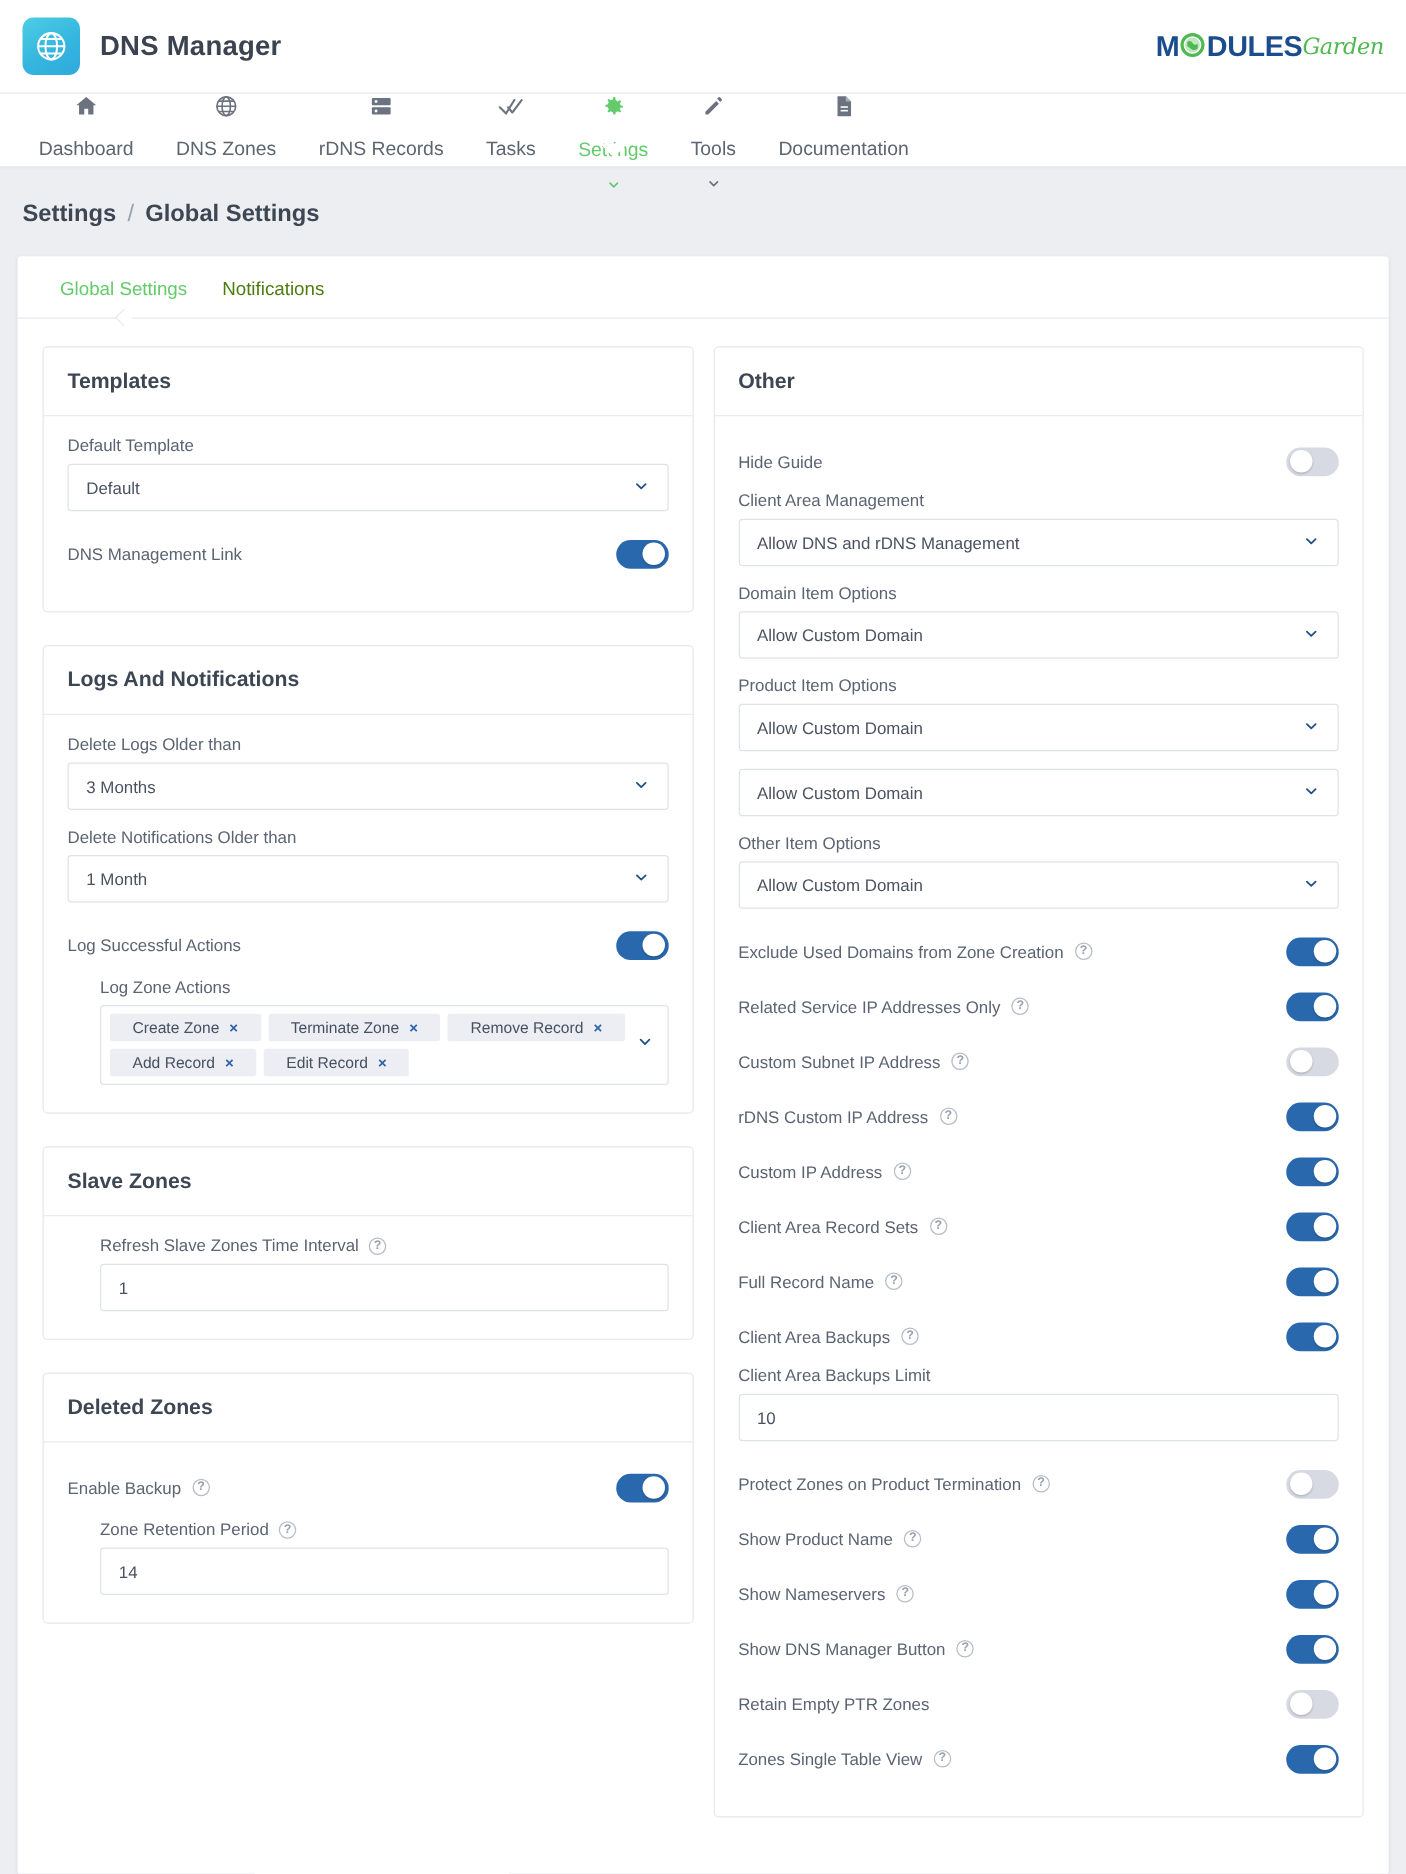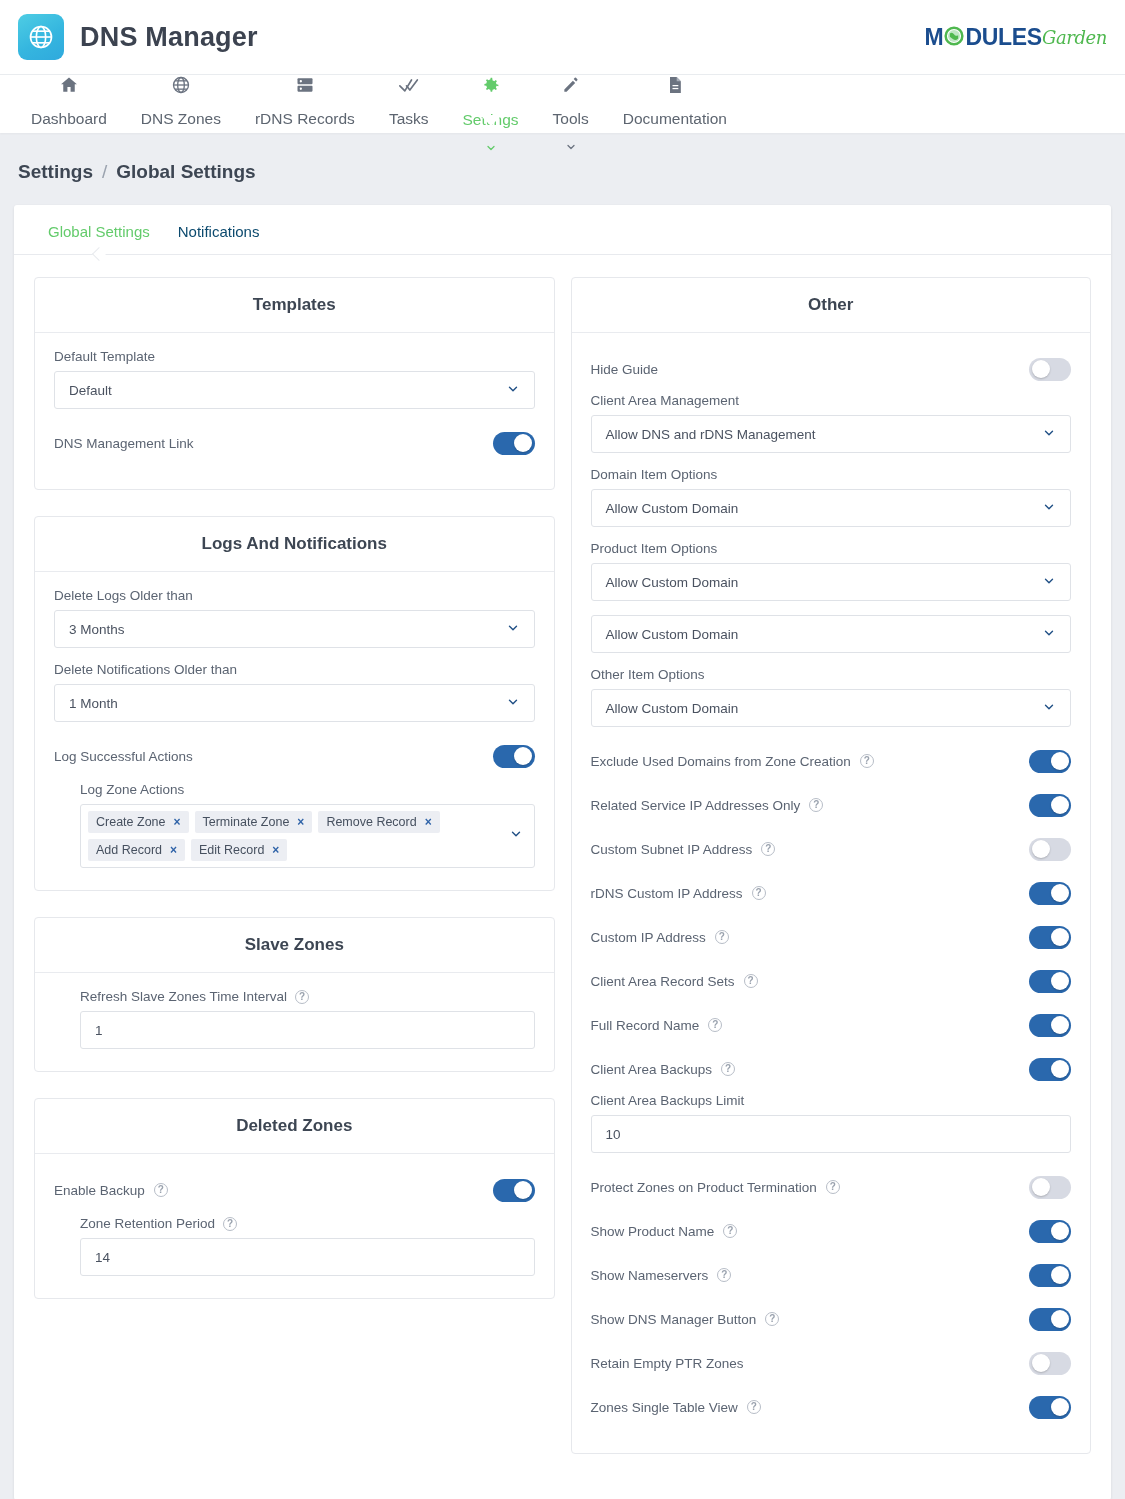--- a/index.html
+++ b/index.html
@@ -16,21 +16,21 @@
   .topbar {
     height: 74px; background:#fff; display:flex; align-items:center;
     padding: 0 18px; position:relative;
   }
   .brand { display:flex; align-items:center; gap:16px; }
   .brand-icon {
     width:46px; height:46px; border-radius:9px;
     background: linear-gradient(150deg,#4ecde4 0%, #35b6df 55%, #2fa9dd 100%);
     display:flex; align-items:center; justify-content:center;
   }
-  .brand-title { font-size:27px; font-weight:bold; color:#3c4350; letter-spacing:.2px; }
+  .brand-title { font-size:22px; font-weight:bold; color:#3c4350; letter-spacing:.2px; }
   .mg-logo { margin-left:auto; display:flex; align-items:center; gap:0px; }
   .mg-modules { font-size:23px; font-weight:bold; color:#1b4d8e; letter-spacing:-0.3px; display:flex; align-items:center;}
   .mg-garden { font-size:18px; color:#4fb84f; font-family:"DejaVu Serif", serif; font-style:italic; letter-spacing:-0.4px; }
   .globe-o { display:inline-block; margin:0 1px; position:relative; top:1px;}
 
   
   .navbar {
     height:59px; background:#fff; border-top:1px solid #e9ecef;
     display:flex; align-items:center; padding-left:14px; position:relative;
     box-shadow: 0 1px 2px rgba(0,0,0,.04);
@@ -56,36 +56,36 @@
   .breadcrumb .sep { color:#9aa2ae; font-weight:normal; }
 
   
   .card {
     margin: 0 14px; background:#fff; border-radius:3px;
     box-shadow: 0 1px 3px rgba(0,0,0,.09);
     padding-bottom: 22px;
   }
   .tabs { display:flex; border-bottom:1px solid #e8eaee; padding: 0 20px; position:relative;}
   .tab {
-    padding: 18px 14px 14px; font-size:15px; color:#0c4a6e; cursor:pointer; position:relative;
+    padding: 18px 14px 14px; font-size:15px; color:#4d7c0f; cursor:pointer; position:relative;
   }
   .tab.active { color:#63cb6b; }
   .tab .tab-notch{
     position:absolute; left:50%; transform:translateX(-50%) rotate(45deg);
     bottom:-5px; width:10px;height:10px;background:#fff;
     border-left:1px solid #e8eaee; border-bottom:1px solid #e8eaee;
   }
 
   .columns { display:flex; gap:16px; padding: 22px 20px 0 20px; align-items:flex-start; }
   .col { flex:1; display:flex; flex-direction:column; gap:26px; }
 
   .panel { border:1px solid #e6e8ec; border-radius:4px; background:#fff; }
   .panel-head {
     padding: 17px 19px; border-bottom:1px solid #e9ebef;
-    font-size:17px; font-weight:bold; color:#3d4653;text-align:center;
+    font-size:17px; font-weight:bold; color:#3d4653;
   }
   .panel-body { padding: 16px 19px 22px 19px; }
 
   .field { margin-bottom: 14px; }
   .field:last-child{ margin-bottom:0;margin-left:26px; }
   .flabel {
     font-size:13.5px; color:#5b6472; margin-bottom:7px; display:flex; align-items:center; gap:8px;
   }
   .select, .textinput {
     width:100%; height:38px; border:1px solid #dfe2e7; border-radius:3px;
@@ -114,21 +114,21 @@
     width:14px;height:14px;border-radius:50%;border:1px solid #b7bdc7;color:#9aa2ae;
     font-size:10px; line-height:12px; text-align:center; flex:none; font-weight:bold;
   }
 
   .tagbox {
     width:100%; min-height:38px; border:1px solid #dfe2e7; border-radius:3px; background:#fff;
     padding: 6px 30px 6px 7px; display:flex; flex-wrap:wrap; gap:6px; position:relative;
     align-content:flex-start;
   }
   .tag {
-    background:#eceef3; border-radius:2px; padding: 4px 8px; font-size:12.5px; color:#46505f;
+    background:#eceef3; border-radius:2px; padding: 4px 18px; font-size:12.5px; color:#46505f;
     display:flex; align-items:center; gap:8px;
   }
   .tag .x { color:#2f63a8; font-size:12px; font-weight:bold; cursor:pointer;}
   .tagbox .box-chev { position:absolute; right:11px; top:50%; transform:translateY(-50%); }
 
   .submit-wrap { padding: 24px 0 0 22px; }
 </style>
 </head>
 <body>
 

